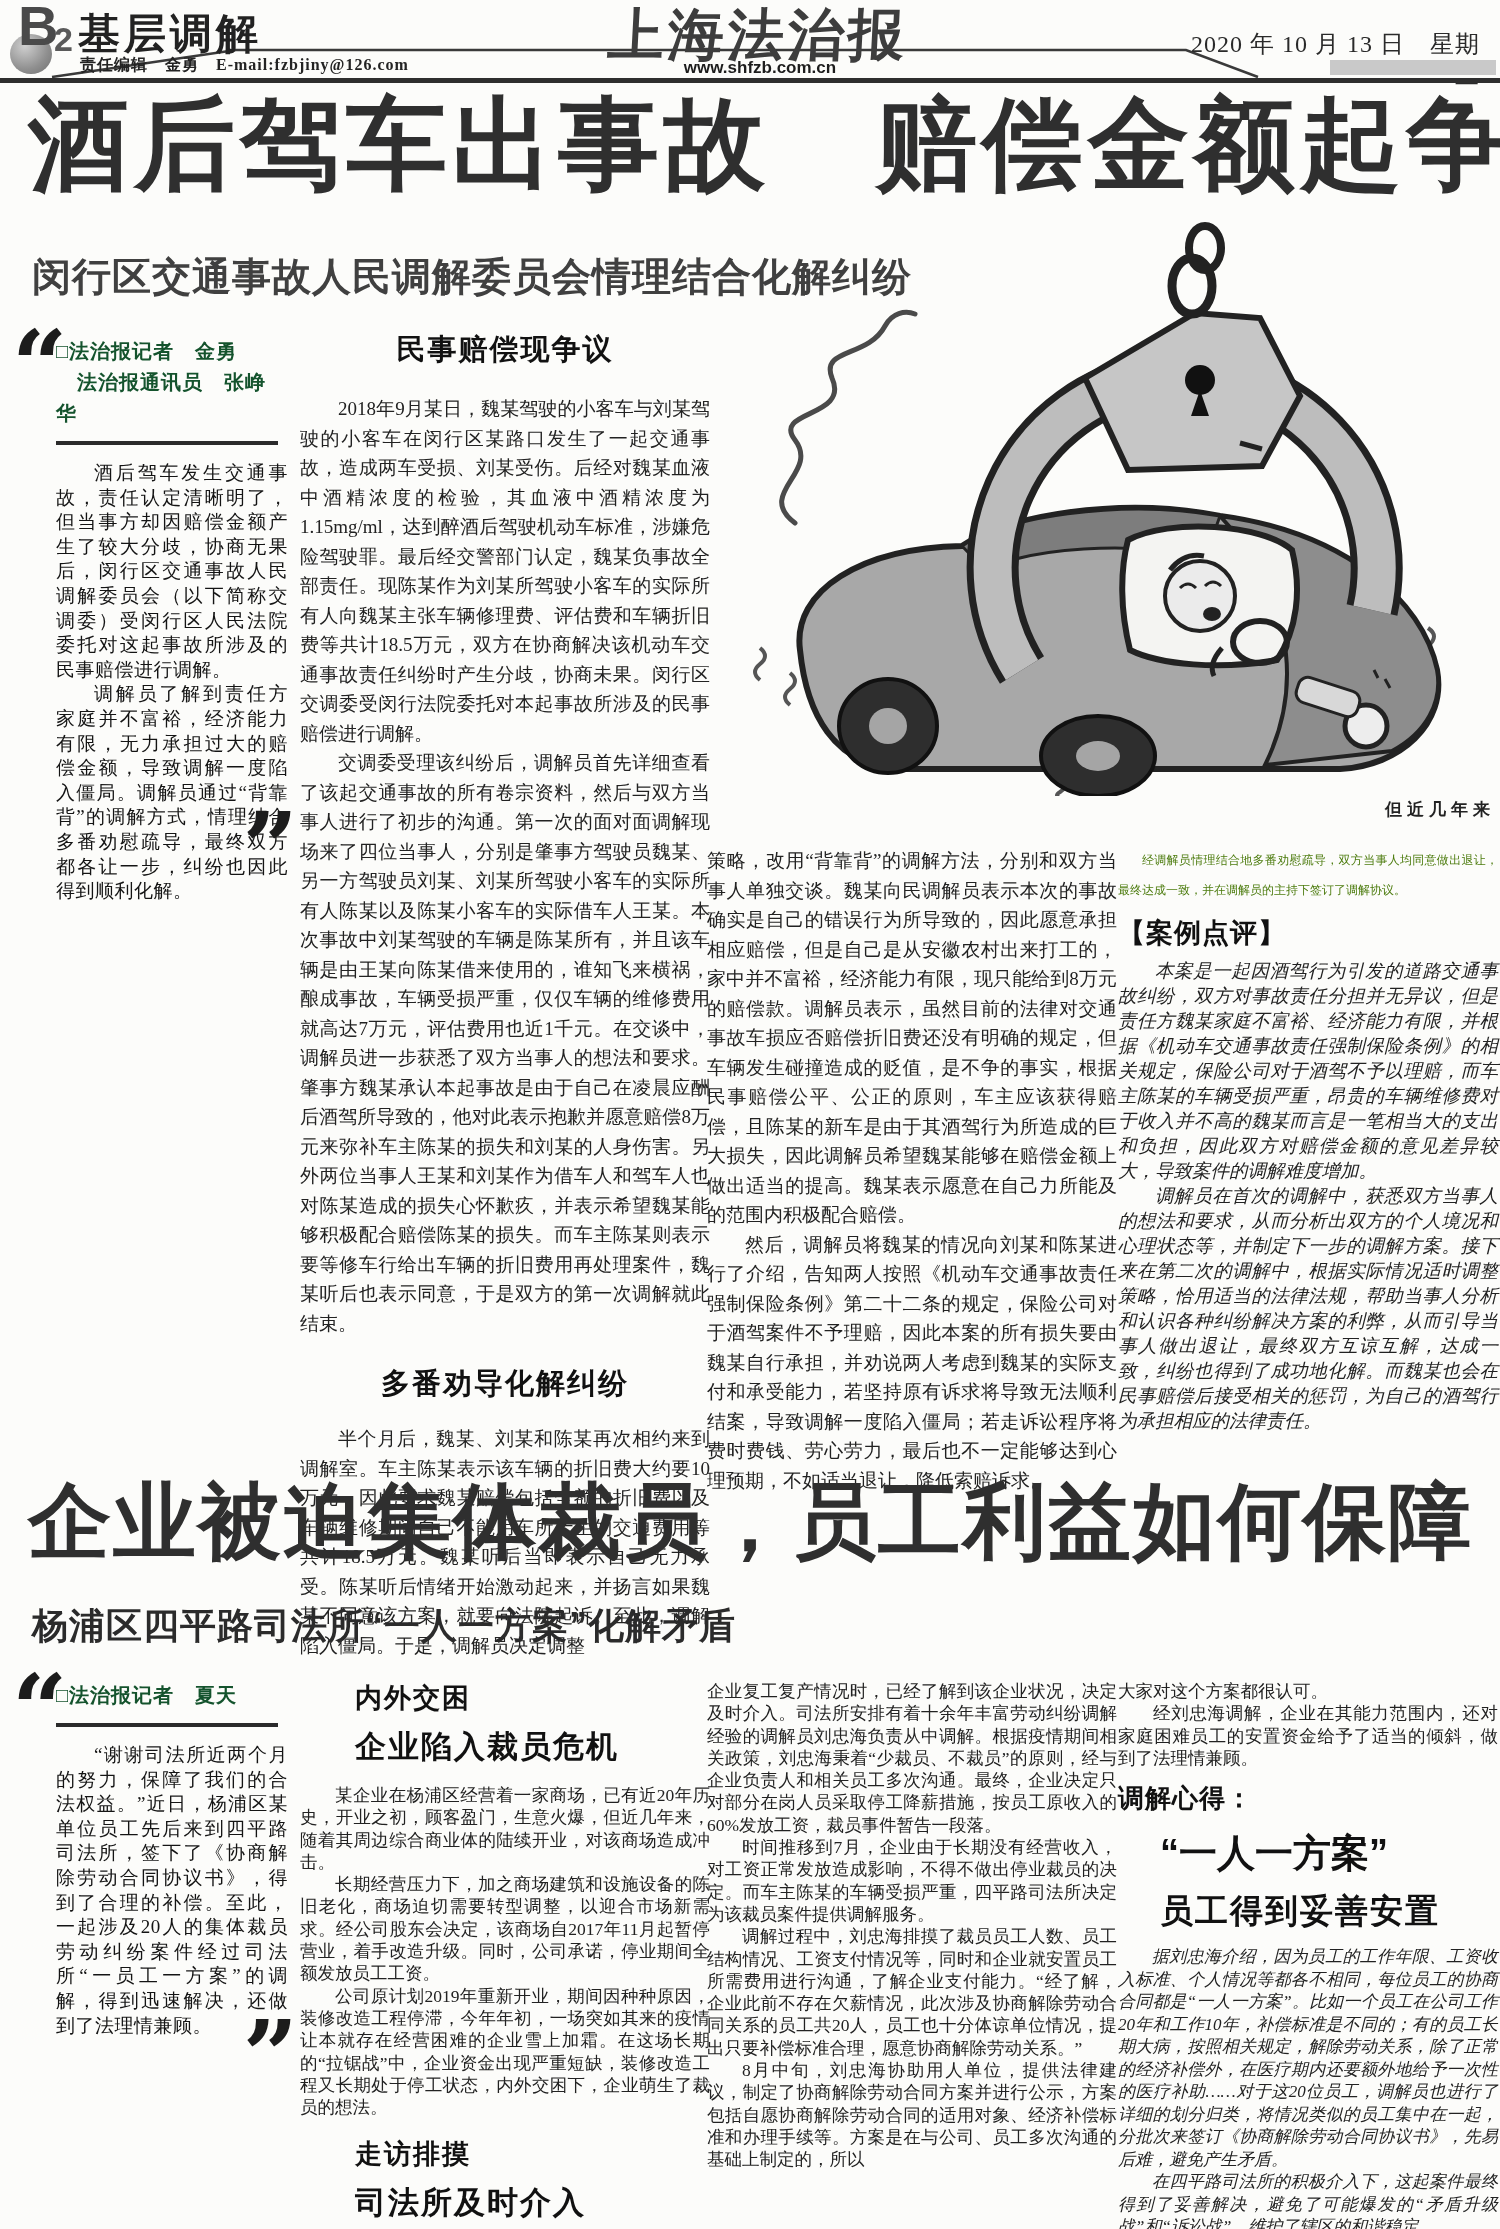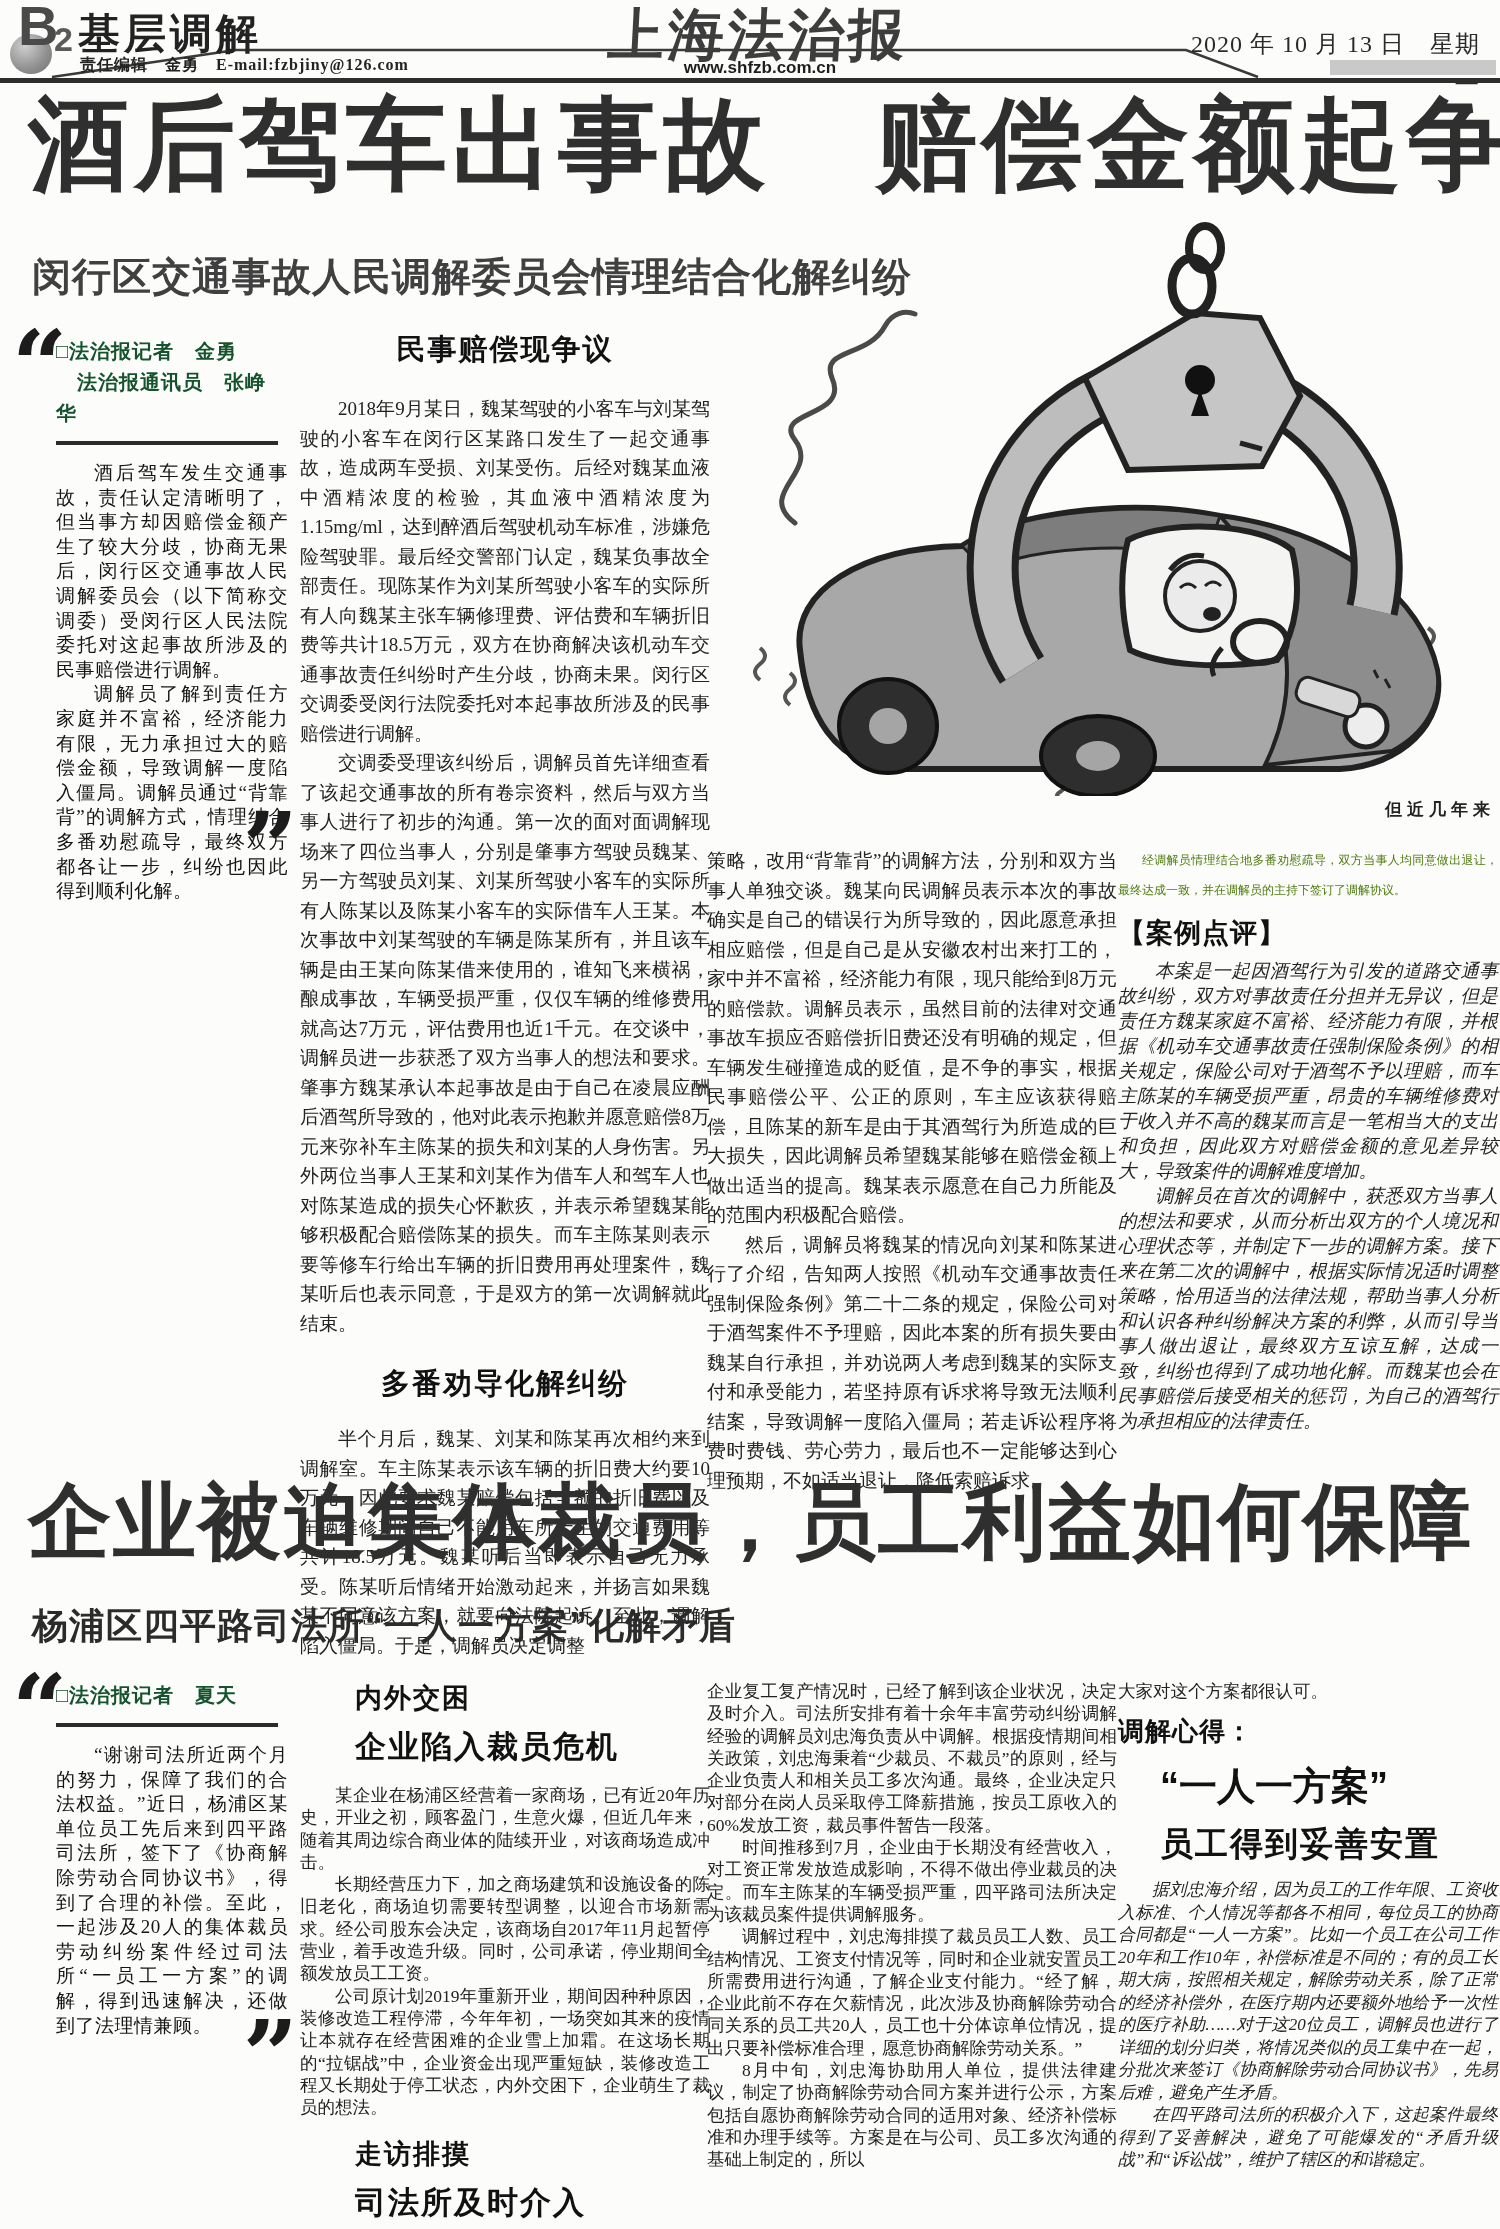--- a/index.html
+++ b/index.html
@@ -206,20 +206,21 @@
 
   <div class="abs bodycol a2col" style="left:707px;top:1680px;">
     <p>企业复工复产情况时，已经了解到该企业状况，决定及时介入。司法所安排有着十余年丰富劳动纠纷调解经验的调解员刘忠海负责从中调解。根据疫情期间相关政策，刘忠海秉着“少裁员、不裁员”的原则，经与企业负责人和相关员工多次沟通。最终，企业决定只对部分在岗人员采取停工降薪措施，按员工原收入的60%发放工资，裁员事件暂告一段落。</p>
     <p class="ind">时间推移到7月，企业由于长期没有经营收入，对工资正常发放造成影响，不得不做出停业裁员的决定。而车主陈某的车辆受损严重，四平路司法所决定为该裁员案件提供调解服务。</p>
     <p class="ind">调解过程中，刘忠海排摸了裁员员工人数、员工结构情况、工资支付情况等，同时和企业就安置员工所需费用进行沟通，了解企业支付能力。“经了解，企业此前不存在欠薪情况，此次涉及协商解除劳动合同关系的员工共20人，员工也十分体谅单位情况，提出只要补偿标准合理，愿意协商解除劳动关系。”</p>
     <p class="ind">8月中旬，刘忠海协助用人单位，提供法律建议，制定了协商解除劳动合同方案并进行公示，方案包括自愿协商解除劳动合同的适用对象、经济补偿标准和办理手续等。方案是在与公司、员工多次沟通的基础上制定的，所以</p>
   </div>
 
   <div class="abs bodycol a2col" style="left:1118px;top:1680px;width:380px;">
     <p>大家对这个方案都很认可。</p>
+    <p class="ind">经刘忠海调解，企业在其能力范围内，还对家庭困难员工的安置资金给予了适当的倾斜，做到了法理情兼顾。</p>
     <div class="note-h">调解心得：</div>
     <div class="note-t1">“一人一方案”</div>
     <div class="note-t2">员工得到妥善安置</div>
     <p class="kai kai2 ind" style="margin-top:12px;">据刘忠海介绍，因为员工的工作年限、工资收入标准、个人情况等都各不相同，每位员工的协商合同都是“一人一方案”。比如一个员工在公司工作20年和工作10年，补偿标准是不同的；有的员工长期大病，按照相关规定，解除劳动关系，除了正常的经济补偿外，在医疗期内还要额外地给予一次性的医疗补助……对于这20位员工，调解员也进行了详细的划分归类，将情况类似的员工集中在一起，分批次来签订《协商解除劳动合同协议书》，先易后难，避免产生矛盾。</p>
     <p class="kai kai2 ind">在四平路司法所的积极介入下，这起案件最终得到了妥善解决，避免了可能爆发的“矛盾升级战”和“诉讼战”，维护了辖区的和谐稳定。</p>
   </div>
 
 </div>
 
 </body></html>

